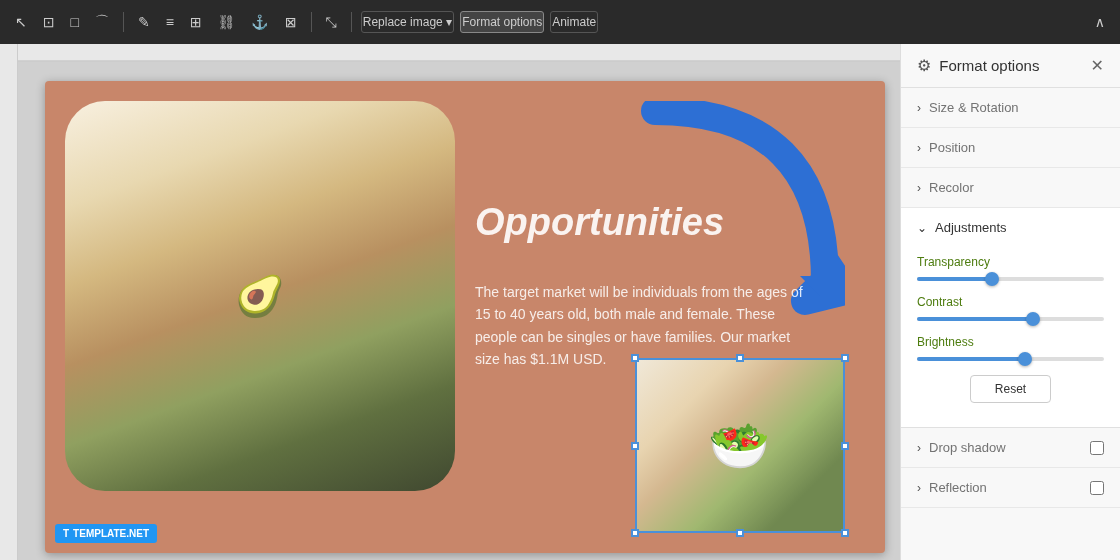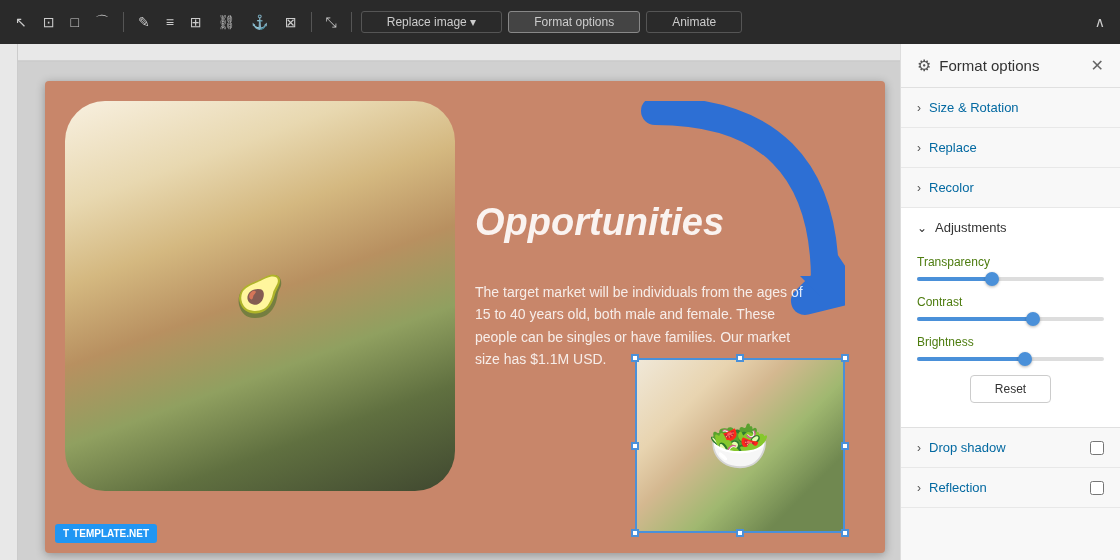--- a/index.html
+++ b/index.html
@@ -23,21 +23,21 @@
     }
     .toolbar-sep {
       width: 1px;
       height: 20px;
       background: #555;
       margin: 0 3px;
     }
     .toolbar-btn {
       color: #ccc;
       font-size: 12px;
-      padding: 3px 25px;
+      padding: 3px 1px;
       border: 1px solid #555;
       border-radius: 3px;
       cursor: pointer;
       background: transparent;
     }
     .toolbar-btn.active {
       background: #444;
       border-color: #888;
     }
 
@@ -248,21 +248,21 @@
       gap: 8px;
     }
 
     .section-chevron {
       color: #555;
       font-size: 12px;
     }
 
     .section-label {
       font-size: 13px;
-      color: #0369a1;
+      color: #737373;
     }
 
     .section-checkbox {
       margin-left: auto;
       width: 14px;
       height: 14px;
     }
 
     
     .adjustments-section {
@@ -441,21 +441,21 @@
     <div class="panel-section">
       <div class="section-header">
         <span class="section-chevron">›</span>
         <span class="section-label">Size &amp; Rotation</span>
       </div>
     </div>
 
     <div class="panel-section">
       <div class="section-header">
         <span class="section-chevron">›</span>
-        <span class="section-label">Replace</span>
+        <span class="section-label">Position</span>
       </div>
     </div>
 
     <div class="panel-section">
       <div class="section-header">
         <span class="section-chevron">›</span>
         <span class="section-label">Recolor</span>
       </div>
     </div>
 

